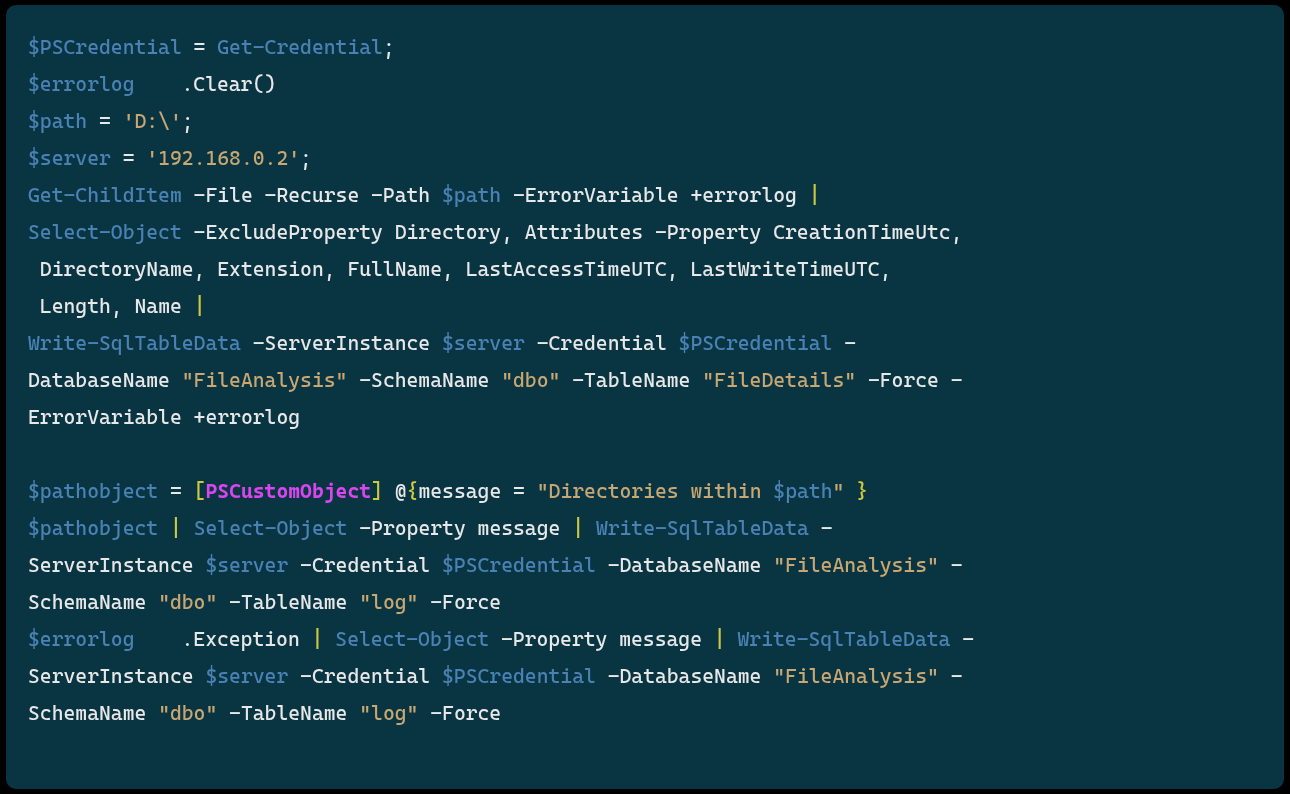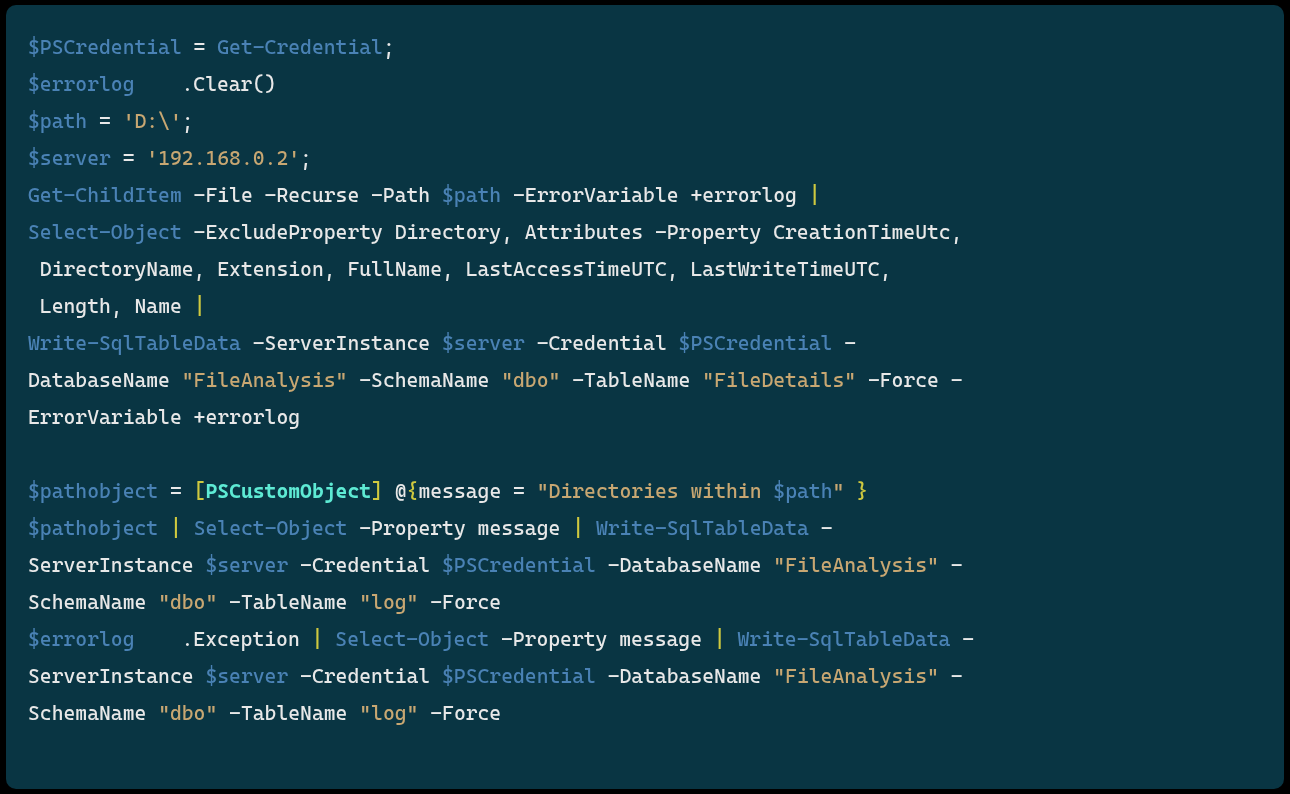--- a/index.html
+++ b/index.html
@@ -16,20 +16,20 @@
     color:#e8e8e8;
     white-space:pre-wrap;
     word-break:break-word;
   }
   .code-line{display:block;white-space:pre-wrap;}
   .tok-var{color:#4a82b5;}
   .tok-text{color:#e8e8e8;}
   .tok-cmd{color:#4a82b5;}
   .tok-str{color:#c8a772;}
   .tok-pipe{color:#cfc93f;}
-  .tok-type{color:#5eead4;font-weight:700;margin-top:12px;}
+  .tok-type{color:#d946ef;font-weight:700;margin-top:12px;}
   .tok-member{color:#e8e8e8;padding-left:47px;}
 </style>
 </head>
 <body>
 <div class="canvas">
 <div class="panel"><span class="code-line"><span class="tok-var">$PSCredential</span><span class="tok-text"> = </span><span class="tok-cmd">Get-Credential</span><span class="tok-text">;</span></span><span class="code-line"><span class="tok-var">$errorlog</span><span class="tok-member">.Clear()</span></span><span class="code-line"><span class="tok-var">$path</span><span class="tok-text"> = </span><span class="tok-str">'D:\'</span><span class="tok-text">;</span></span><span class="code-line"><span class="tok-var">$server</span><span class="tok-text"> = </span><span class="tok-str">'192.168.0.2'</span><span class="tok-text">;</span></span><span class="code-line"><span class="tok-cmd">Get-ChildItem</span><span class="tok-text"> -File -Recurse -Path </span><span class="tok-var">$path</span><span class="tok-text"> -ErrorVariable +errorlog </span><span class="tok-pipe">|</span></span><span class="code-line"><span class="tok-cmd">Select-Object</span><span class="tok-text"> -ExcludeProperty Directory, Attributes -Property CreationTimeUtc,</span></span><span class="code-line"><span class="tok-text"> DirectoryName, Extension, FullName, LastAccessTimeUTC, LastWriteTimeUTC,</span></span><span class="code-line"><span class="tok-text"> Length, Name </span><span class="tok-pipe">|</span></span><span class="code-line"><span class="tok-cmd">Write-SqlTableData</span><span class="tok-text"> -ServerInstance </span><span class="tok-var">$server</span><span class="tok-text"> -Credential </span><span class="tok-var">$PSCredential</span><span class="tok-text"> -</span></span><span class="code-line"><span class="tok-text">DatabaseName </span><span class="tok-str">"FileAnalysis"</span><span class="tok-text"> -SchemaName </span><span class="tok-str">"dbo"</span><span class="tok-text"> -TableName </span><span class="tok-str">"FileDetails"</span><span class="tok-text"> -Force -</span></span><span class="code-line"><span class="tok-text">ErrorVariable +errorlog</span></span><span class="code-line"><span> </span></span><span class="code-line"><span class="tok-var">$pathobject</span><span class="tok-text"> = </span><span class="tok-pipe">[</span><span class="tok-type">PSCustomObject</span><span class="tok-pipe">]</span><span class="tok-text"> @</span><span class="tok-pipe">{</span><span class="tok-text">message = </span><span class="tok-str">"Directories within </span><span class="tok-var">$path</span><span class="tok-str">"</span><span class="tok-text"> </span><span class="tok-pipe">}</span></span><span class="code-line"><span class="tok-var">$pathobject</span><span class="tok-text"> </span><span class="tok-pipe">|</span><span class="tok-text"> </span><span class="tok-cmd">Select-Object</span><span class="tok-text"> -Property message </span><span class="tok-pipe">|</span><span class="tok-text"> </span><span class="tok-cmd">Write-SqlTableData</span><span class="tok-text"> -</span></span><span class="code-line"><span class="tok-text">ServerInstance </span><span class="tok-var">$server</span><span class="tok-text"> -Credential </span><span class="tok-var">$PSCredential</span><span class="tok-text"> -DatabaseName </span><span class="tok-str">"FileAnalysis"</span><span class="tok-text"> -</span></span><span class="code-line"><span class="tok-text">SchemaName </span><span class="tok-str">"dbo"</span><span class="tok-text"> -TableName </span><span class="tok-str">"log"</span><span class="tok-text"> -Force</span></span><span class="code-line"><span class="tok-var">$errorlog</span><span class="tok-member">.Exception</span><span class="tok-text"> </span><span class="tok-pipe">|</span><span class="tok-text"> </span><span class="tok-cmd">Select-Object</span><span class="tok-text"> -Property message </span><span class="tok-pipe">|</span><span class="tok-text"> </span><span class="tok-cmd">Write-SqlTableData</span><span class="tok-text"> -</span></span><span class="code-line"><span class="tok-text">ServerInstance </span><span class="tok-var">$server</span><span class="tok-text"> -Credential </span><span class="tok-var">$PSCredential</span><span class="tok-text"> -DatabaseName </span><span class="tok-str">"FileAnalysis"</span><span class="tok-text"> -</span></span><span class="code-line"><span class="tok-text">SchemaName </span><span class="tok-str">"dbo"</span><span class="tok-text"> -TableName </span><span class="tok-str">"log"</span><span class="tok-text"> -Force</span></span></div>
 </div>
 
 </body></html>

